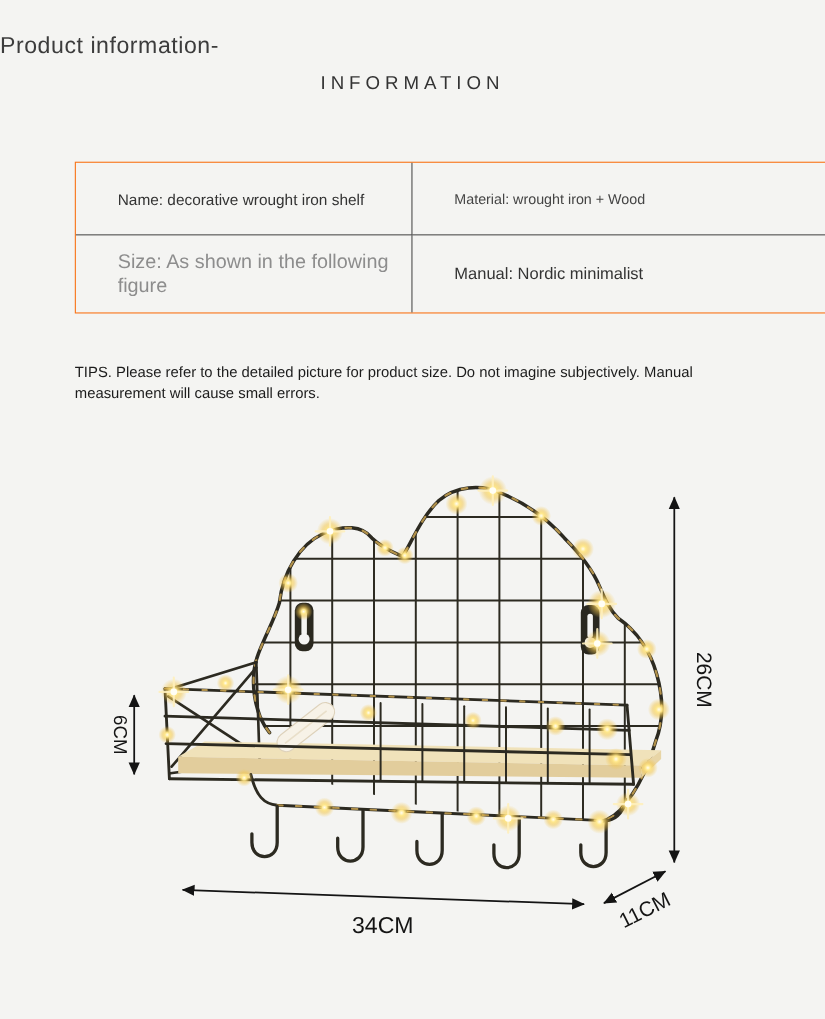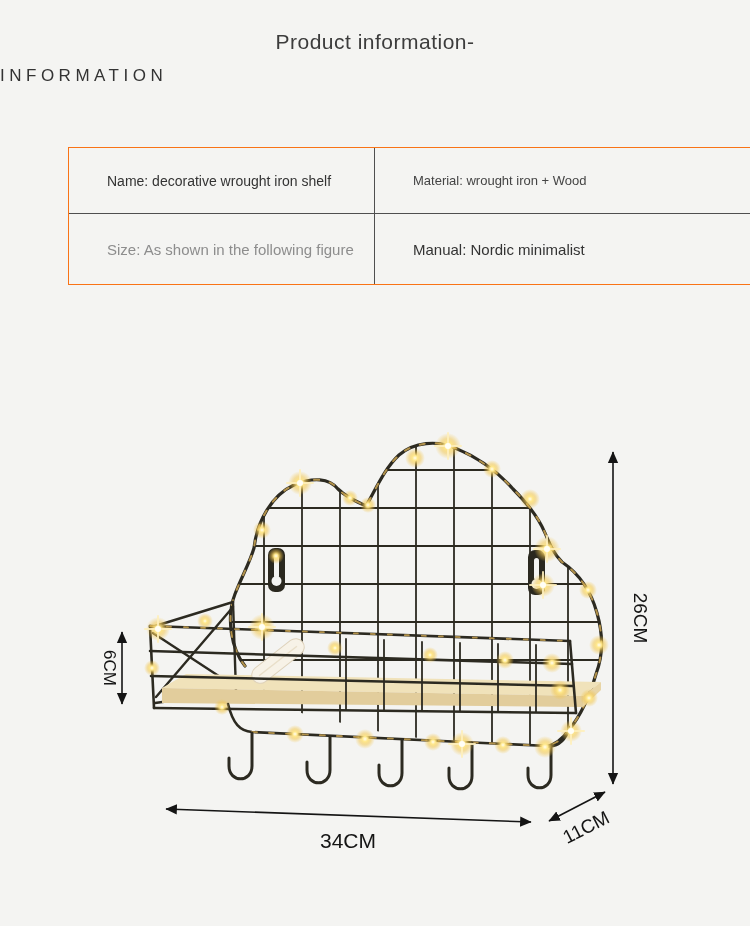--- a/index.html
+++ b/index.html
@@ -1,34 +1,34 @@
 <!DOCTYPE html>
 <html><head>
 <meta charset="utf-8">
 <style>
   html,body{margin:0;padding:0;}
   body{background:#f4f4f2;font-family:"Liberation Sans",sans-serif;}
   .page{position:relative;width:750px;height:926px;background:#f4f4f2;overflow:hidden;margin:0 auto;}
 
   
-  .title{position:absolute;top:30px;left:0;width:750px;text-align:center;
+  .title{position:absolute;top:30px;left:0;width:750px;text-align:left;
          font-size:21px;color:#3c3c3c;letter-spacing:.5px;}
-  .subtitle{position:absolute;top:66px;left:0;width:750px;
+  .subtitle{position:absolute;top:66px;left:0;width:750px;text-align:center;
          font-size:17px;color:#333;letter-spacing:4.5px;}
 
   
   .spec{position:absolute;left:68px;top:147px;width:731px;height:138px;
         border:1px solid #f97316;box-sizing:border-box;
         display:grid;grid-template-columns:306px 1fr;grid-template-rows:66px 1fr;}
   .cell{display:flex;align-items:center;padding-left:38px;box-sizing:border-box;color:#333;}
   .cell.b-r{border-right:1px solid #4f4f4f;}
   .cell.b-b{border-bottom:1px solid #4f4f4f;}
   .c-name{font-size:14px;color:#333;}
   .c-material{font-size:13px;color:#444;text-align:center;}
-  .c-size{font-size:15px;color:#8d8d8d;}
+  .c-size{font-size:18px;color:#8d8d8d;}
   .c-style{font-size:15px;color:#333;}
 
   
   .tips{position:absolute;left:68px;top:330px;width:620px;
         font-size:13.5px;line-height:1.38;color:#1c1c1c;}
 
   
   .figure-svg{position:absolute;left:0;top:0;width:750px;height:926px;}
   .wire{stroke:#2c2a21;fill:none;stroke-linecap:round;}
   .golddash{stroke:#c9a352;fill:none;stroke-linecap:round;opacity:.85;}
@@ -51,20 +51,21 @@
       <span>Material: wrought iron + Wood</span>
     </div>
     <div class="cell b-r c-size">
       <span>Size: As shown in the following figure</span>
     </div>
     <div class="cell c-style">
       <span>Manual: Nordic minimalist</span>
     </div>
   </div>
 
+  <div class="tips">TIPS. Please refer to the detailed picture for product size. Do not imagine subjectively. Manual measurement will cause small errors.</div>
 
   <svg class="figure-svg" viewBox="0 0 750 926" role="img" aria-label="cloud-shaped wrought iron wall shelf with string lights, wooden board and five hooks">
     <defs>
       <radialGradient id="glow">
         <stop offset="0" stop-color="#fffdf0"></stop>
         <stop offset="0.25" stop-color="#ffe98f"></stop>
         <stop offset="0.6" stop-color="#f2c64d" stop-opacity="0.5"></stop>
         <stop offset="1" stop-color="#f2c64d" stop-opacity="0"></stop>
       </radialGradient>
       <marker id="ah" viewBox="0 0 10 10" refX="8.5" refY="5" markerWidth="8" markerHeight="8" orient="auto-start-reverse">

